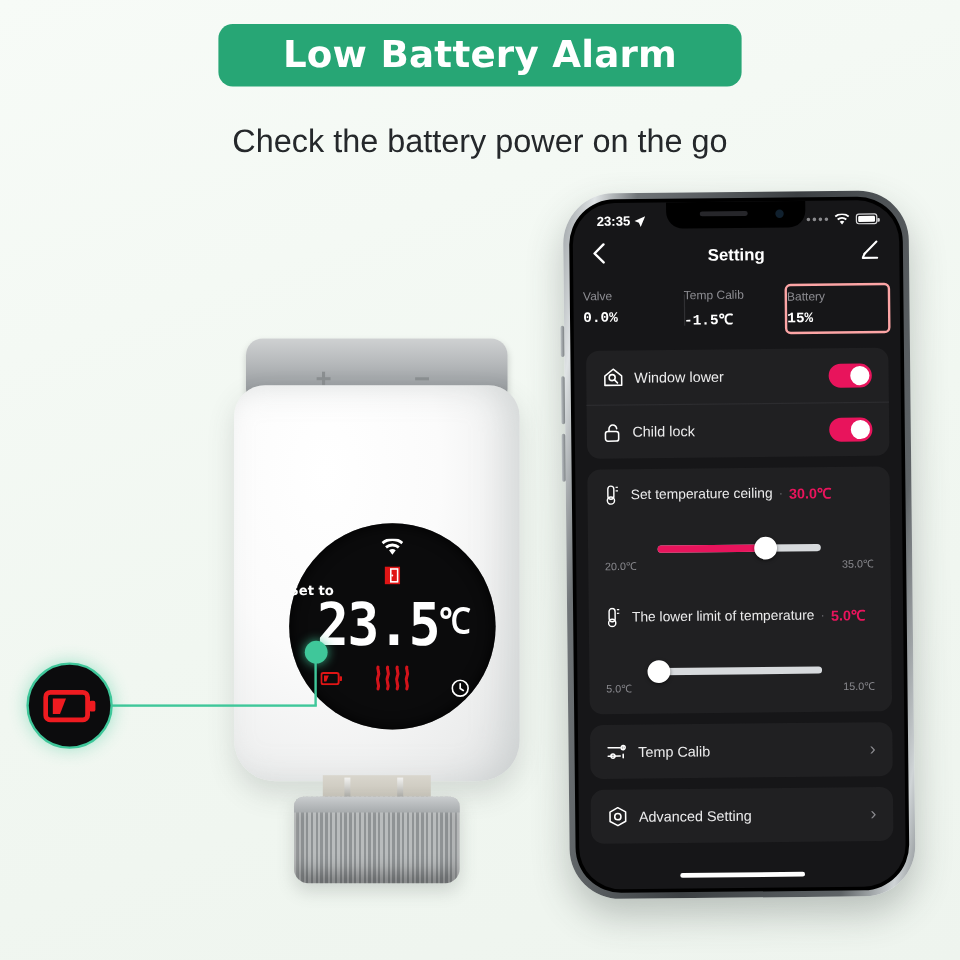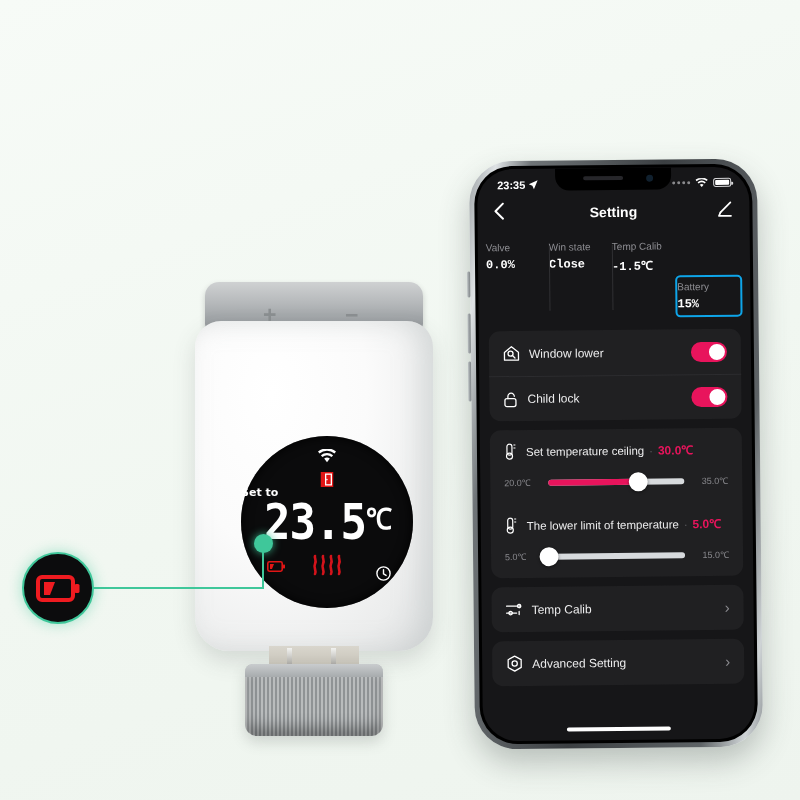--- a/index.html
+++ b/index.html
@@ -150,58 +150,62 @@
     color: #fff; font-size: 14px; font-weight: bold; }
   .nav-back, .nav-edit { position: relative; z-index: 2; cursor: pointer; }
   .nav-edit { margin-left: auto; }
 
   .statrow { display: flex; padding: 8px 8px 12px; }
   .stat { flex: 1; text-align: left; position: relative; padding: 4px 0; }
   .stat + .stat:before { content:""; position:absolute; left:0; top:8px; bottom:8px;
     width:1px; background:#303033; }
   .stat .k { color: #8d8d92; font-size: 10px; }
   .stat .v { color: #fff; font-size: 12px; font-weight: bold; margin-top: 5px; font-family: Liberation Mono, monospace; }
-  .stat.hl { border: 2px solid #0ea5e9; border-radius: 5px; margin-top: 39px; }
+  .stat.hl { border: 2px solid #fca5a5; border-radius: 5px; }
   .stat.hl:before { display: none; }
 
   .card { background: #202022; border-radius: 11px; margin: 0 10px 9px; }
   .row { display: flex; align-items: center; height: 45px; padding: 0 14px; }
   .row + .row { border-top: 1px solid #2c2c2f; }
   .row .lbl { color: #ececed; font-size: 12px; margin-left: 9px; }
   .row .chev { margin-left: auto; color: #8a8a8f; font-size: 15px; }
   .toggle { margin-left: auto; width: 36px; height: 20px; border-radius: 10px;
     background: #e8145c; position: relative; }
   .toggle i { position: absolute; right: 2px; top: 2px; width: 16px; height: 16px;
     border-radius: 50%; background: #fff; display: block; }
 
   .slider-block { padding: 13px 14px 15px; }
   .sl-head { display: flex; align-items: center; }
   .sl-head .lbl { color: #ececed; font-size: 11.5px; margin-left: 9px; }
   .sl-head .dot { color: #6d6d72; margin: 0 5px; font-size: 11px; }
   .sl-head .val { color: #e8145c; font-size: 12px; font-weight: bold; }
   .sl-body { display: flex; align-items: center; margin-top: 16px; }
-  .sl-min, .sl-max { color: #88888d; font-size: 9px; width: 38px; }
+  .sl-min, .sl-max { color: #88888d; font-size: 9px; width: 38px; margin-top: 28px; }
   .sl-max { text-align: right; }
   .track { flex: 1; height: 6px; background: #d7dadd; border-radius: 3px;
     margin: 0 6px; position: relative; }
   .fill { position: absolute; left: 0; top: 0; bottom: 0; background: #e8145c;
     border-radius: 3px; }
   .thumb { position: absolute; top: 50%; width: 19px; height: 19px; border-radius: 50%;
     background: #fff; transform: translate(-50%,-50%); box-shadow: 0 1px 3px rgba(0,0,0,.5); }
 
   .home-ind { position: absolute; left: 50%; bottom: 9px; transform: translateX(-50%);
     width: 104px; height: 4px; border-radius: 2px; background: #fff; }
   .side-btn { position: absolute; left: -3px; width: 3px; border-radius: 2px;
     background: linear-gradient(90deg,#b9bec1,#7d8285); }
 </style>
 </head>
 <body>
 
 <div class="stage">
 
+  <div class="title-badge">
+    <span>Low Battery Alarm</span>
+  </div>
+  <div class="subtitle">Check the battery power on the go</div>
 
   <div class="device">
     <div class="dev-top">
       <span class="btn-plus">+</span>
       <span class="btn-minus">−</span>
     </div>
     <div class="dev-body">
       <div class="screen">
         <span class="wifi-ic">
           <svg width="20" height="15" viewBox="0 0 20 15">
@@ -312,24 +316,20 @@
               </svg>
           </span>
         </div>
 
         <div class="statrow">
           <div class="stat">
             <div class="k">Valve</div>
             <div class="v">0.0%</div>
           </div>
           <div class="stat">
-            <div class="k">Win state</div>
-            <div class="v">Close</div>
-          </div>
-          <div class="stat">
             <div class="k">Temp Calib</div>
             <div class="v">-1.5℃</div>
           </div>
           <div class="stat hl">
             <div class="k">Battery</div>
             <div class="v">15%</div>
           </div>
         </div>
 
         <div class="card">

